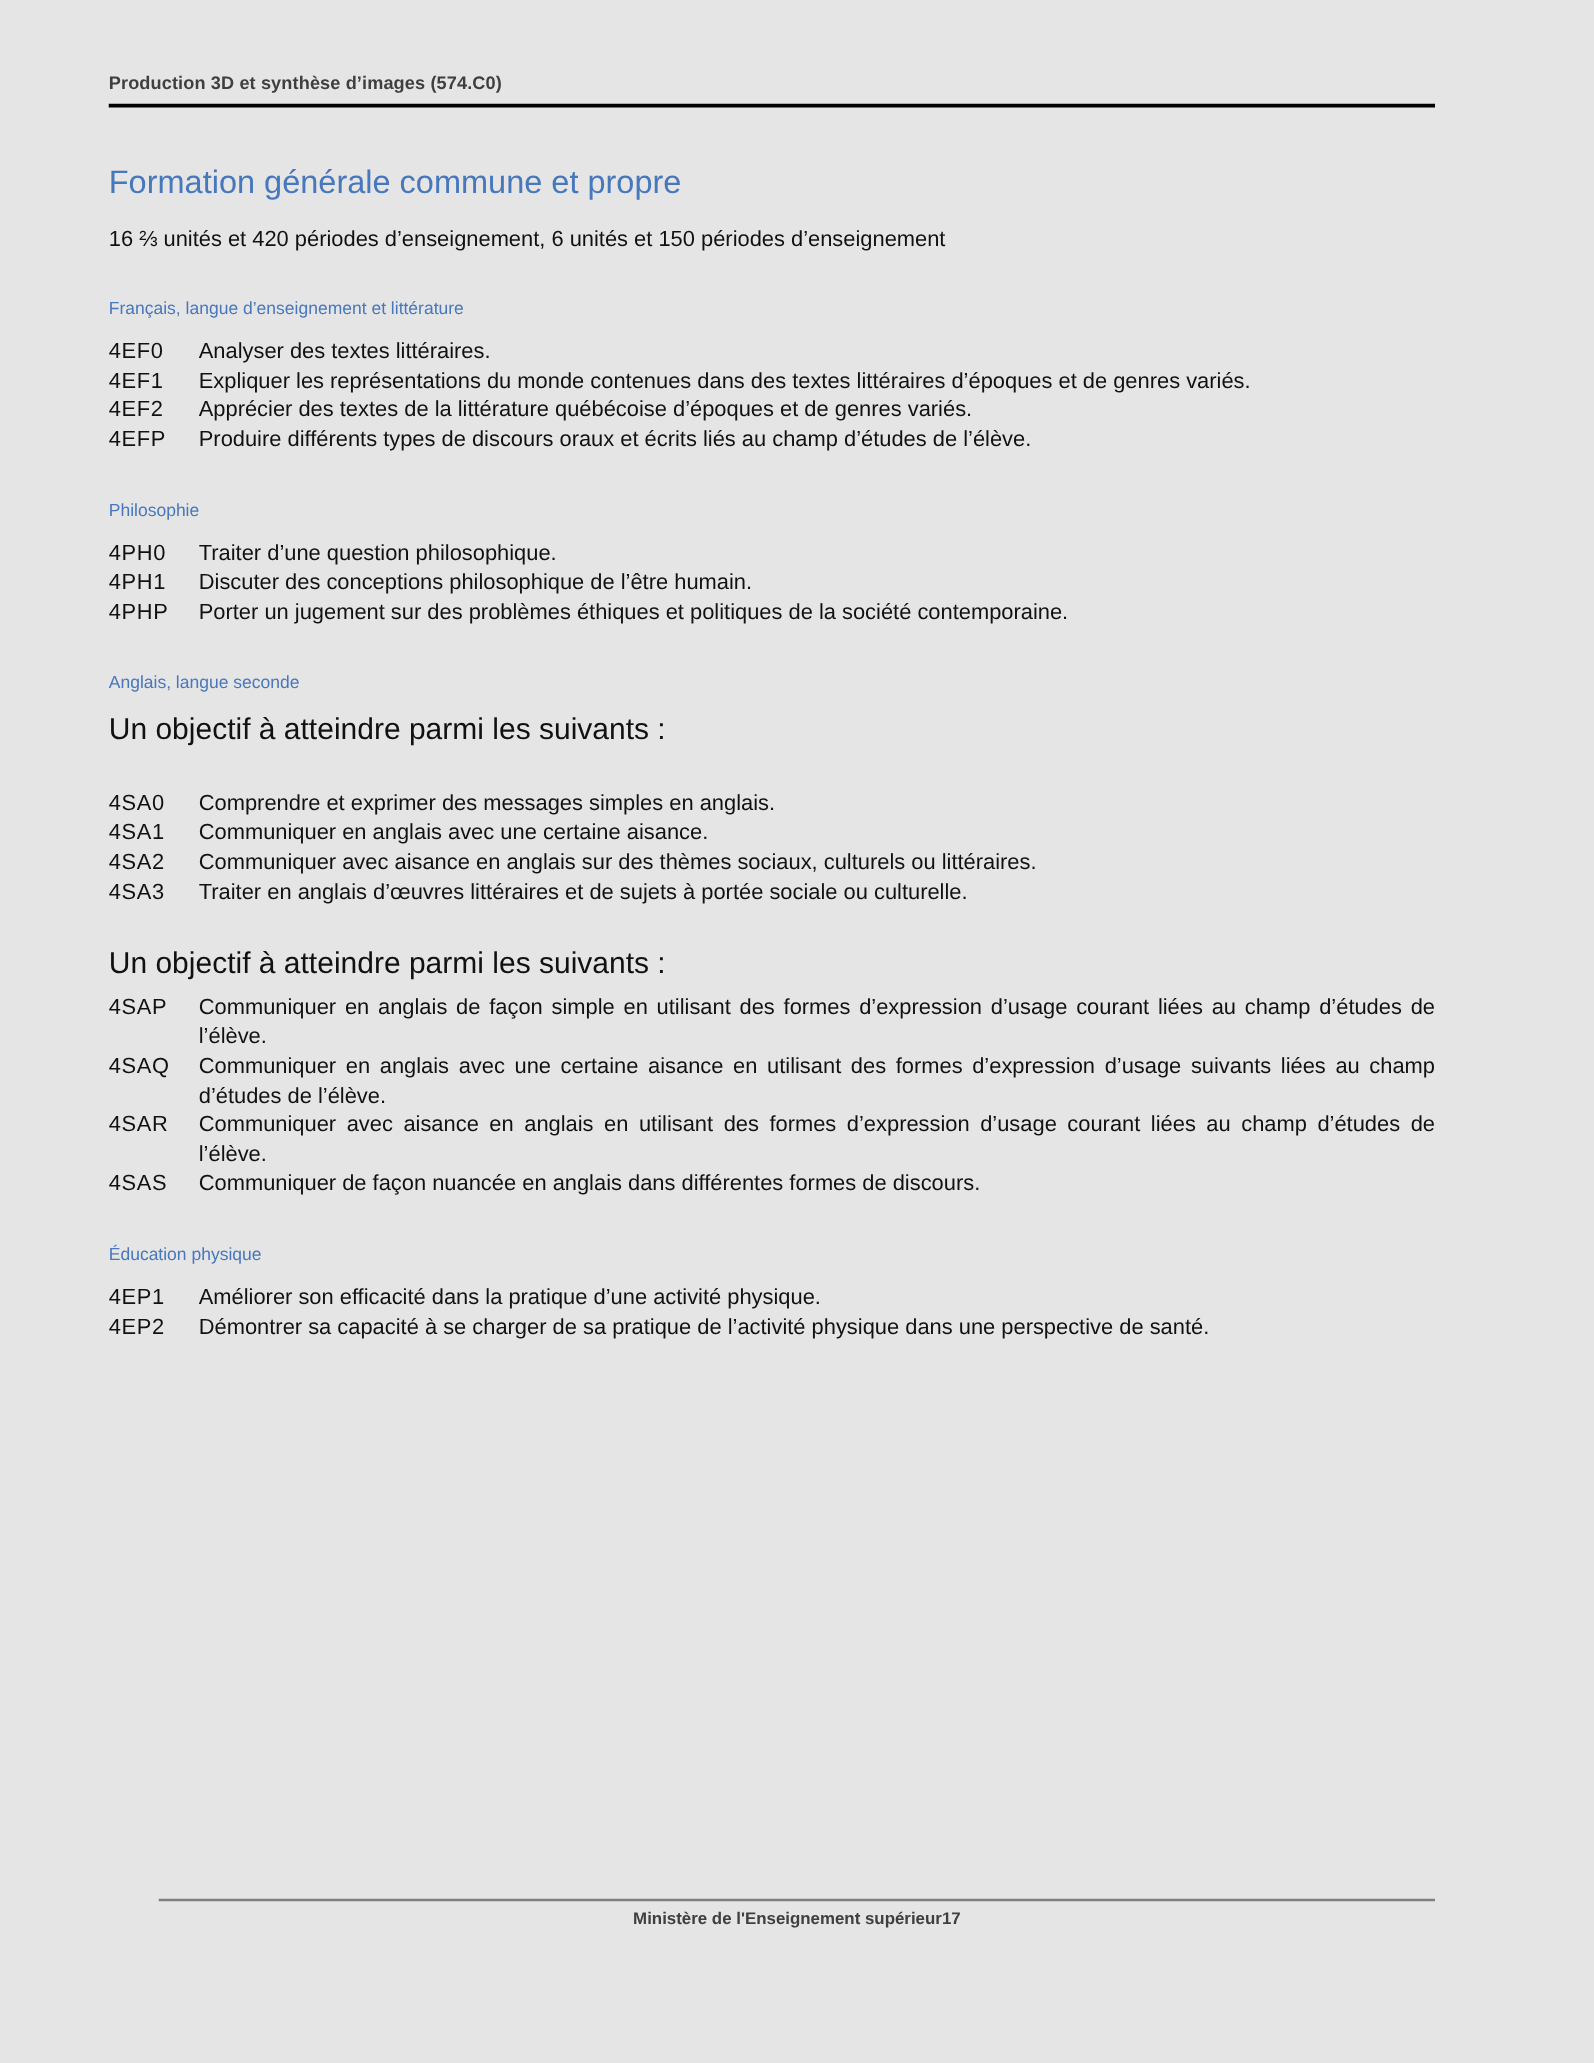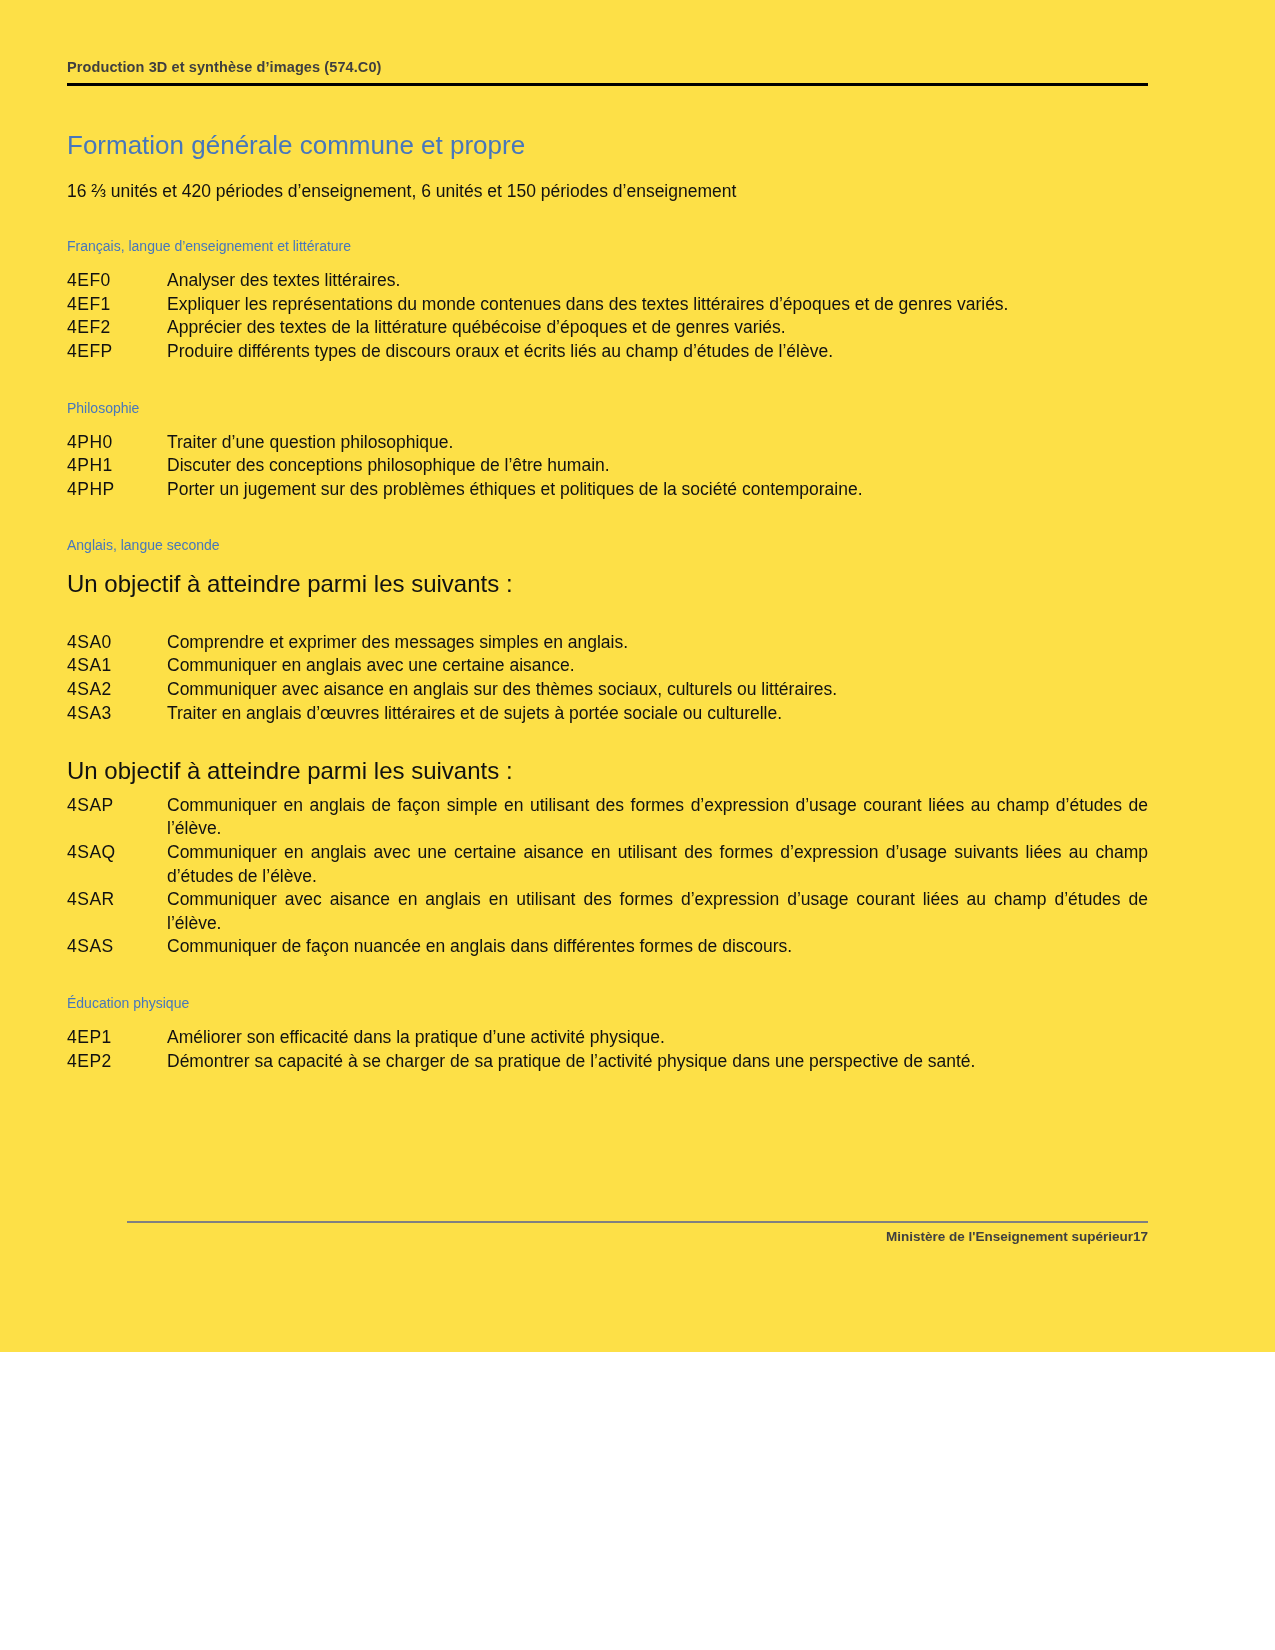--- a/index.html
+++ b/index.html
@@ -3,25 +3,25 @@
 <meta charset="utf-8">
 <style>
   html, body {
     margin: 0;
     padding: 0;
     background: #ffffff;
   }
   .page {
     position: relative;
     width: 1275px;
-    height: 1352px;
+    height: 1650px;
     margin: 0 auto;
-    background: #fde047;
+    background: #e5e5e5;
     box-sizing: border-box;
-    padding: 58px 127px 0 67px;
+    padding: 58px 127px 0 87px;
     font-family: "Liberation Sans", sans-serif;
     color: #111111;
     overflow: hidden;
   }
   
   .doc-header {
     border-bottom: 3px solid #000000;
     padding-bottom: 7px;
   }
   .doc-header .header-title {
@@ -56,40 +56,39 @@
     line-height: 1.35;
   }
   .para.gap-after { margin-bottom: 30px; }
   .course-list + .para { margin-top: 30px; }
   .course-list { margin: 0; }
   .course-row {
     display: flex;
     align-items: flex-start;
     font-size: 17.5px;
     line-height: 1.35;
-    gap: 28px;
   }
   .course-code {
     flex: 0 0 72px;
     letter-spacing: 0.5px;
   }
   .course-desc {
     flex: 1 1 auto;
     text-align: justify;
   }
   
   .doc-footer {
     position: absolute;
     left: 127px;
     right: 127px;
     bottom: 108px;
     border-top: 2px solid #808080;
     padding-top: 6px;
     display: flex;
-    justify-content: flex-end;
+    justify-content: center;
     align-items: baseline;
   }
   .doc-footer .footer-left,
   .doc-footer .footer-page {
     font-size: 13.5px;
     font-weight: bold;
     color: #3f3f3f;
   }
 </style>
 </head>

